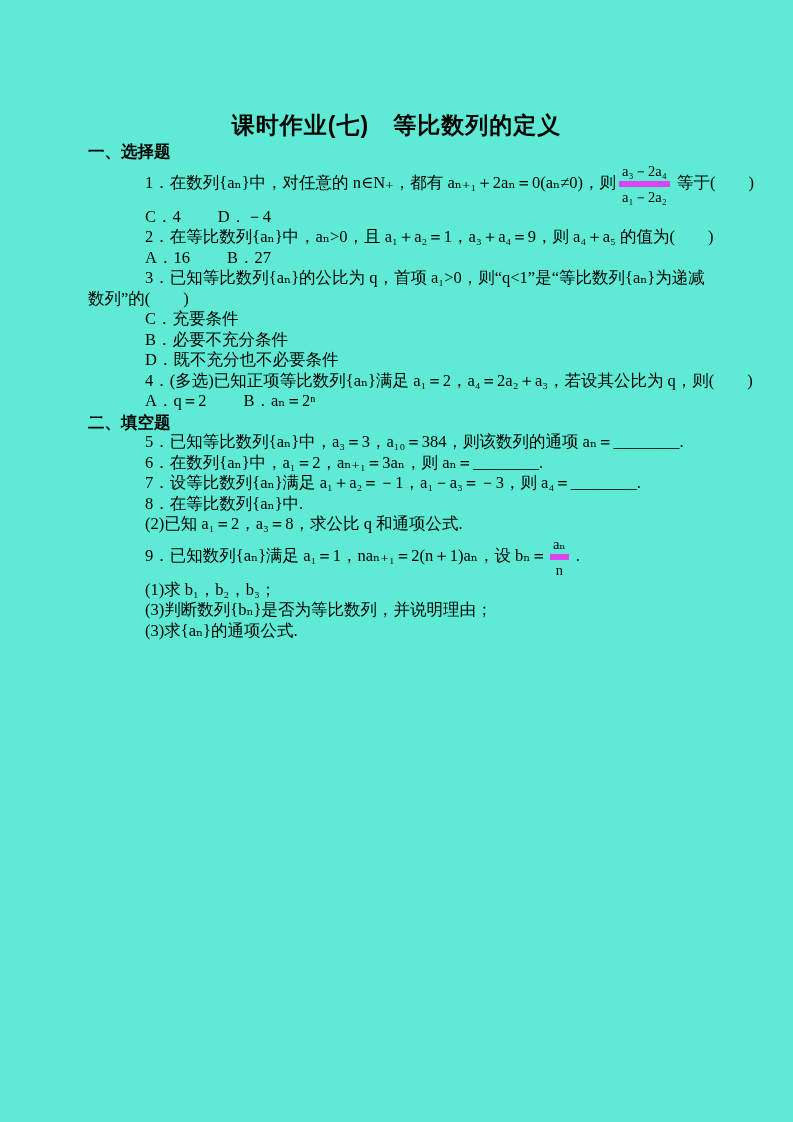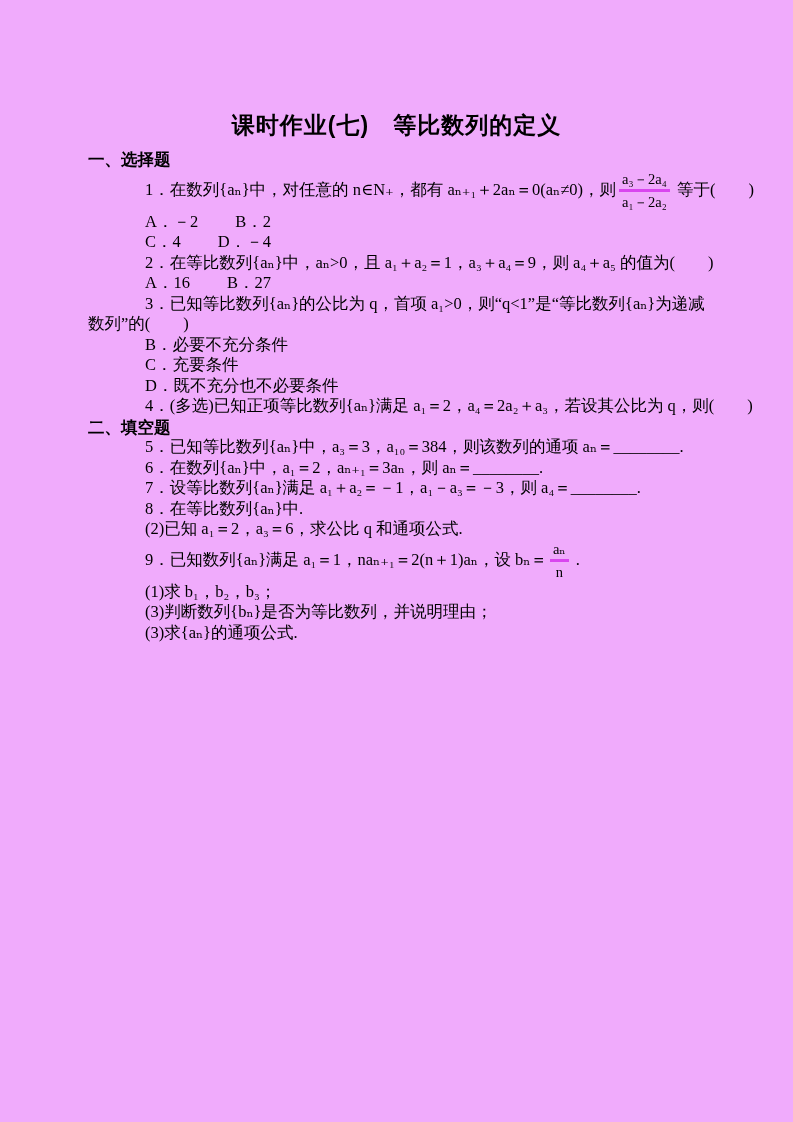--- a/index.html
+++ b/index.html
@@ -1,71 +1,71 @@
 <!DOCTYPE html>
 <html><head>
 <meta charset="utf-8">
 <style>
   html,body{margin:0;padding:0;background:#ffffff;}
   .page{
-    width:793px;height:1122px;background:#f0abfc;color:#000;
+    width:793px;height:1122px;background:#5eead4;color:#000;
     position:relative;overflow:hidden;
     font-family:"Liberation Serif","DejaVu Serif",serif;
   }
   .title{
     margin:0;padding-top:110px;text-align:center;
     font-size:23px;font-weight:700;letter-spacing:1px;
     font-family:"Liberation Sans","DejaVu Sans",sans-serif;
   }
-  .content{margin:8px 88px;}
+  .content{margin:0 88px;}
   .content p{margin:0;font-size:16.5px;line-height:20.5px;}
   .sec{font-weight:700;font-family:"Liberation Sans","DejaVu Sans",sans-serif;}
   .sec-first{margin-top:70px;}
   .para{text-indent:57px;}
   .nowrap{white-space:nowrap;}
   .gap{display:inline-block;width:37px;}
   .frac{
     display:inline-block;vertical-align:middle;text-align:center;
     font-size:14.5px;line-height:1;margin:0 3px;text-indent:0;
   }
-  .frac .num{display:block;border-bottom:3px solid #d946ef;padding:2px 3px 3px;}
+  .frac .num{display:block;border-bottom:6px solid #d946ef;padding:2px 3px 3px;}
   .frac .den{display:block;padding:3px 3px 2px;}
   .q9-stem{margin-top:132px;}
 </style>
 </head>
 <body>
 
 <div class="page">
   <h1 class="title">课时作业(七)　等比数列的定义</h1>
 
   <div class="content">
 
     <p class="sec sec-first">一、选择题</p>
 
     <p class="para nowrap"><span>1．在数列{aₙ}中，对任意的 n∈N₊，都有 aₙ₊₁＋2aₙ＝0(aₙ≠0)，则</span><span class="frac"><span class="num">a₃－2a₄</span><span class="den">a₁－2a₂</span></span><span> 等于(　　)</span></p>
-    <p class="para"><span>A．－2</span><span class="gap"></span><span>B．2</span></p>
     <p class="para"><span>C．4</span><span class="gap"></span><span>D．－4</span></p>
 
     <p class="para nowrap">2．在等比数列{aₙ}中，aₙ&gt;0，且 a₁＋a₂＝1，a₃＋a₄＝9，则 a₄＋a₅ 的值为(　　)</p>
     <p class="para"><span>A．16</span><span class="gap"></span><span>B．27</span></p>
 
     <p class="para">3．已知等比数列{aₙ}的公比为 q，首项 a₁&gt;0，则“q&lt;1”是“等比数列{aₙ}为递减数列”的(　　)</p>
+    <p class="para">C．充要条件</p>
     <p class="para">B．必要不充分条件</p>
-    <p class="para">C．充要条件</p>
     <p class="para">D．既不充分也不必要条件</p>
 
     <p class="para nowrap">4．(多选)已知正项等比数列{aₙ}满足 a₁＝2，a₄＝2a₂＋a₃，若设其公比为 q，则(　　)</p>
+    <p class="para"><span>A．q＝2</span><span class="gap"></span><span>B．aₙ＝2ⁿ</span></p>
 
     <p class="sec">二、填空题</p>
     <p class="para nowrap">5．已知等比数列{aₙ}中，a₃＝3，a₁₀＝384，则该数列的通项 aₙ＝________.</p>
     <p class="para nowrap">6．在数列{aₙ}中，a₁＝2，aₙ₊₁＝3aₙ，则 aₙ＝________.</p>
     <p class="para nowrap">7．设等比数列{aₙ}满足 a₁＋a₂＝－1，a₁－a₃＝－3，则 a₄＝________.</p>
 
     <p class="para">8．在等比数列{aₙ}中.</p>
-    <p class="para nowrap">(2)已知 a₁＝2，a₃＝6，求公比 q 和通项公式.</p>
+    <p class="para nowrap">(2)已知 a₁＝2，a₃＝8，求公比 q 和通项公式.</p>
 
     <p class="para nowrap q9-stem"><span>9．已知数列{aₙ}满足 a₁＝1，naₙ₊₁＝2(n＋1)aₙ，设 bₙ＝</span><span class="frac"><span class="num">aₙ</span><span class="den">n</span></span><span> .</span></p>
     <p class="para nowrap">(1)求 b₁，b₂，b₃；</p>
     <p class="para nowrap">(3)判断数列{bₙ}是否为等比数列，并说明理由；</p>
     <p class="para nowrap">(3)求{aₙ}的通项公式.</p>
 
   </div>
 </div>
 
 </body></html>

